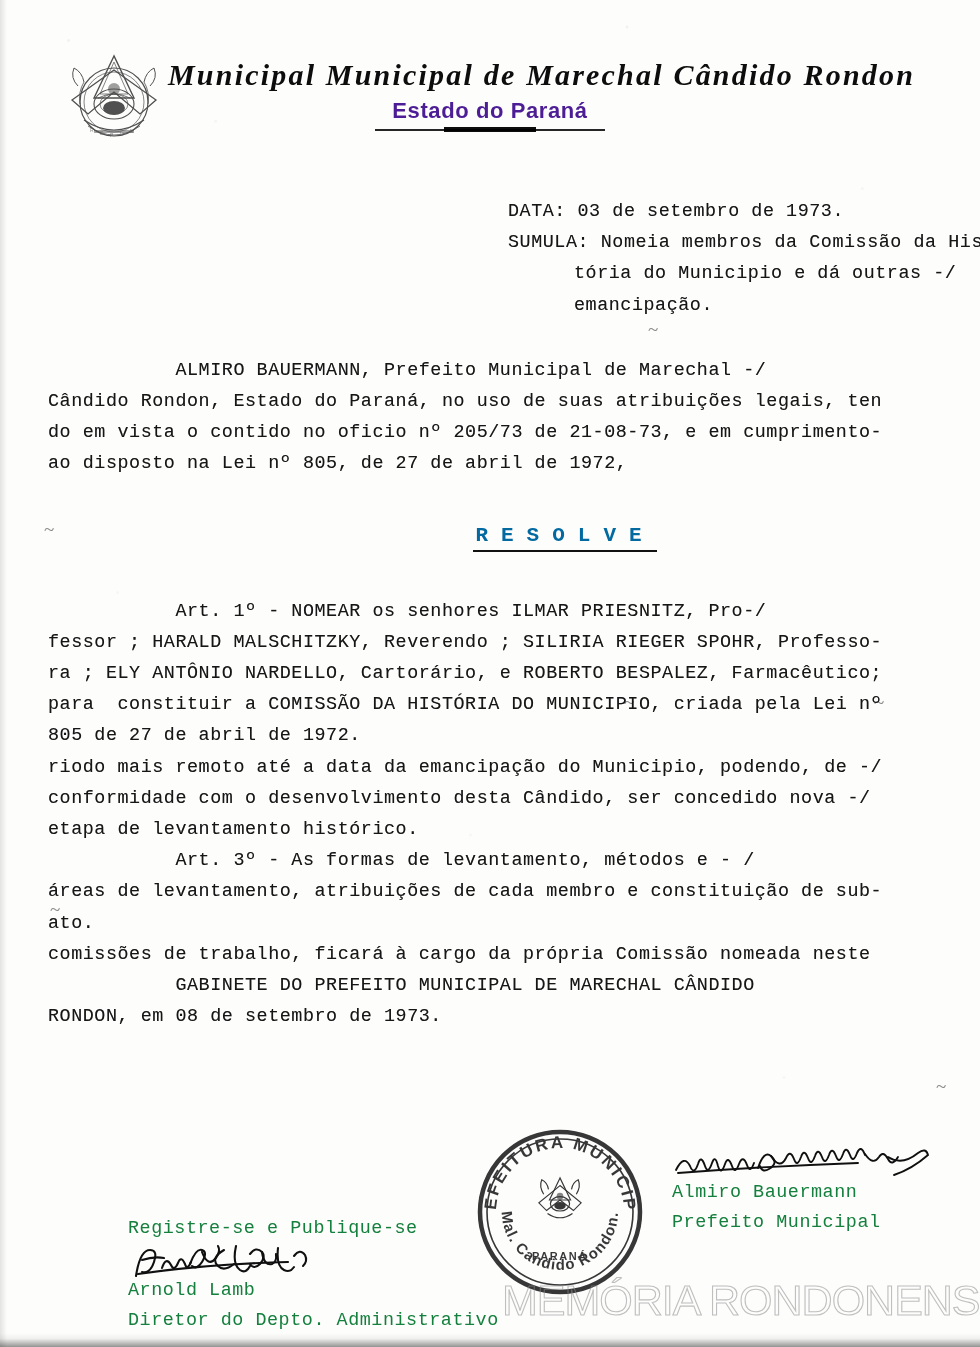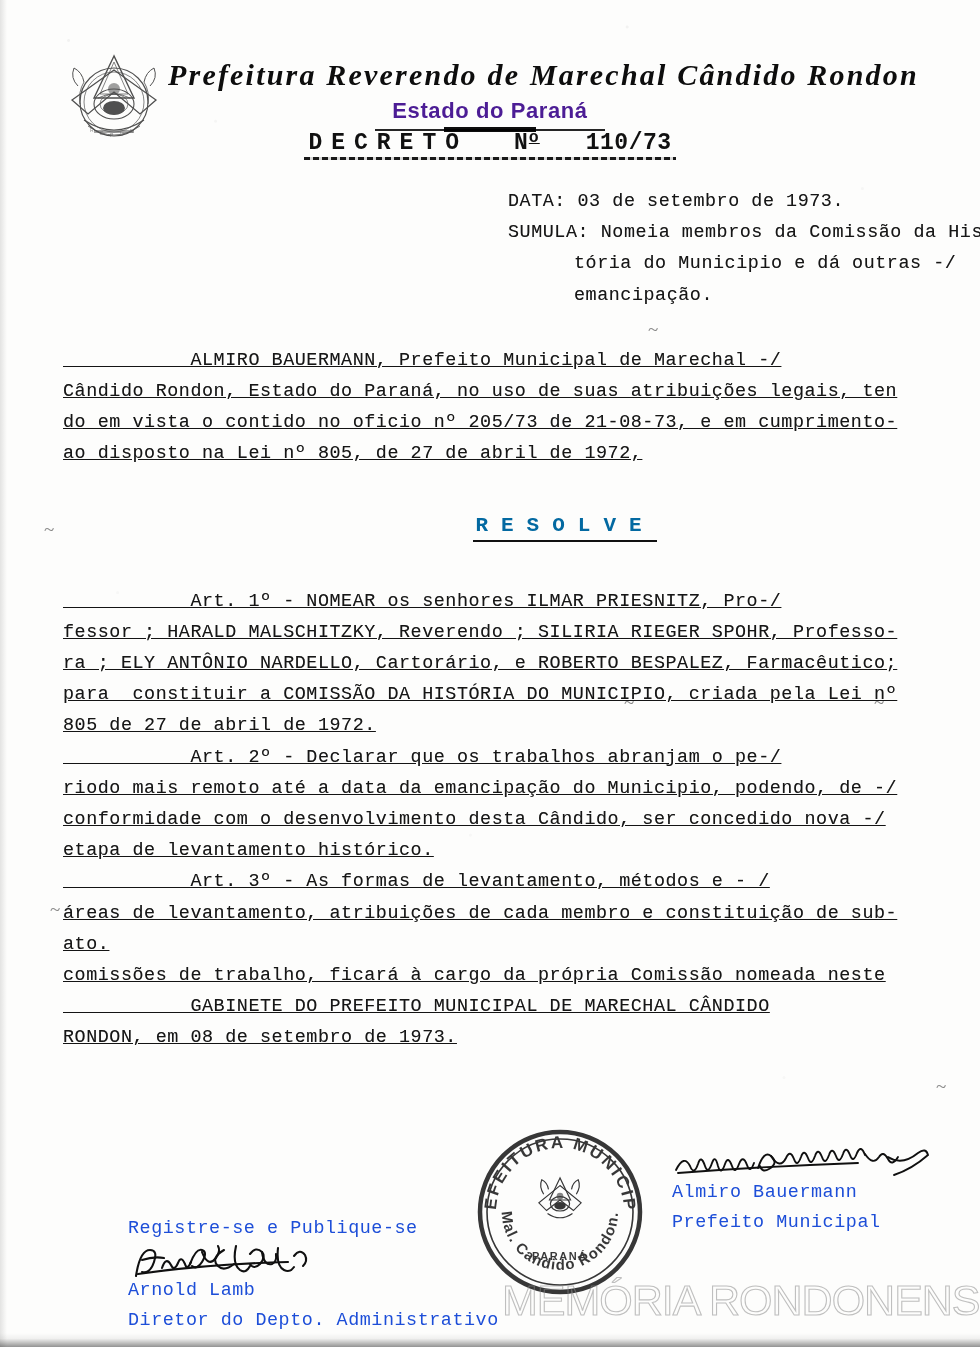--- a/index.html
+++ b/index.html
@@ -148,34 +148,34 @@
   }
   .dec-word { letter-spacing: 9px; }
   .dec-gap  { display: inline-block; width: 46px; }
   .dec-num  { letter-spacing: .5px; }
   .ord { font-size: .72em; vertical-align: .45em; text-decoration: underline; }
 
   
   .doc-body {
     position: absolute;
     left: 0; right: 0;
-    top: 186px;
+    top: 196px;
   }
   .tline {
     font-size: 18.4px;
     line-height: 31.2px;
     letter-spacing: .55px;
     white-space: pre;
     color: #161616;
     text-shadow: 0 0 .6px rgba(0,0,0,.35);
   }
   .blk { margin: 0; }
   .ind-meta { padding-left: 508px; }
   .ind-meta-2 { padding-left: 574px; }
-  .lmargin { padding-left: 63px; text-decoration: underline; }
+  .lmargin { padding-left: 48px; }
   .gap-md { height: 34px; }
   .gap-lg { height: 44px; }
 
   .resolve-wrap { text-align: center; padding-left: 150px; }
   .resolve {
     display: inline-block;
     font-size: 21px;
     font-weight: 700;
     letter-spacing: 13px;
     padding: 0 2px 3px 2px;
@@ -210,21 +210,21 @@
     position: absolute;
     left: 128px;
     top: 96px;
     width: 420px;
   }
   .sig-name, .sig-role, .sig-head {
     font-size: 18.4px;
     line-height: 30px;
     letter-spacing: .55px;
     white-space: pre;
-    color: #1d4ed8;
+    color: #15803d;
   }
   .autograph {
     height: 34px;
     margin-bottom: -2px;
   }
   .autograph svg { display: block; height: 100%; width: 260px; overflow: visible; }
   .autograph-left svg { width: 220px; }
 
   
   .watermark {
@@ -285,31 +285,28 @@
         <g fill="#3a3a3a" opacity=".7" font-family="Liberation Sans, sans-serif" font-size="5">
           <text x="26" y="90">R</text>
             <text x="36" y="93">E</text>
             <text x="46" y="95">P</text>
           <text x="56" y="94">U</text>
             <text x="66" y="91">B</text>
         </g>
       </svg>
     </div>
 
-    <div class="muni-title">Prefeitura Reverendo de Marechal Cândido Rondon</div>
+    <div class="muni-title">Municipal Municipal de Marechal Cândido Rondon</div>
 
     <div class="estado-wrap">
       <div class="estado">Estado do Paraná</div>
       <div class="estado-rule"></div>
     </div>
   </div>
 
-  <div class="decreto-wrap">
-    <div class="decreto-line"><span class="dec-word">DECRETO</span><span class="dec-gap"></span><span>N</span><span class="ord">o</span><span class="dec-gap"></span><span class="dec-num">110/73</span></div>
-  </div>
 
   <div class="doc-body">
 
     <div class="blk">
       <div class="tline ind-meta"><span>DATA:</span> <span>03 de setembro de 1973.</span></div>
       <div class="tline ind-meta"><span>SUMULA:</span> <span>Nomeia membros da Comissão da His</span></div>
       <div class="tline ind-meta-2">tória do Municipio e dá outras -/</div>
       <div class="tline ind-meta-2">emancipação.</div>
     </div>
 
@@ -332,21 +329,20 @@
 
     <div class="blk lmargin">
       <div class="tline">           Art. 1º - NOMEAR os senhores ILMAR PRIESNITZ, Pro-/</div>
       <div class="tline">fessor ; HARALD MALSCHITZKY, Reverendo ; SILIRIA RIEGER SPOHR, Professo-</div>
       <div class="tline">ra ; ELY ANTÔNIO NARDELLO, Cartorário, e ROBERTO BESPALEZ, Farmacêutico;</div>
       <div class="tline">para  constituir a COMISSÃO DA HISTÓRIA DO MUNICIPIO, criada pela Lei nº</div>
       <div class="tline">805 de 27 de abril de 1972.</div>
     </div>
 
     <div class="blk lmargin">
-      <div class="tline">           Art. 2º - Declarar que os trabalhos abranjam o pe-/</div>
       <div class="tline">riodo mais remoto até a data da emancipação do Municipio, podendo, de -/</div>
       <div class="tline">conformidade com o desenvolvimento desta Cândido, ser concedido nova -/</div>
       <div class="tline">etapa de levantamento histórico.</div>
     </div>
 
     <div class="blk lmargin">
       <div class="tline">           Art. 3º - As formas de levantamento, métodos e - /</div>
       <div class="tline">áreas de levantamento, atribuições de cada membro e constituição de sub-</div>
       <div class="tline">ato.</div>
       <div class="tline">comissões de trabalho, ficará à cargo da própria Comissão nomeada neste</div>

